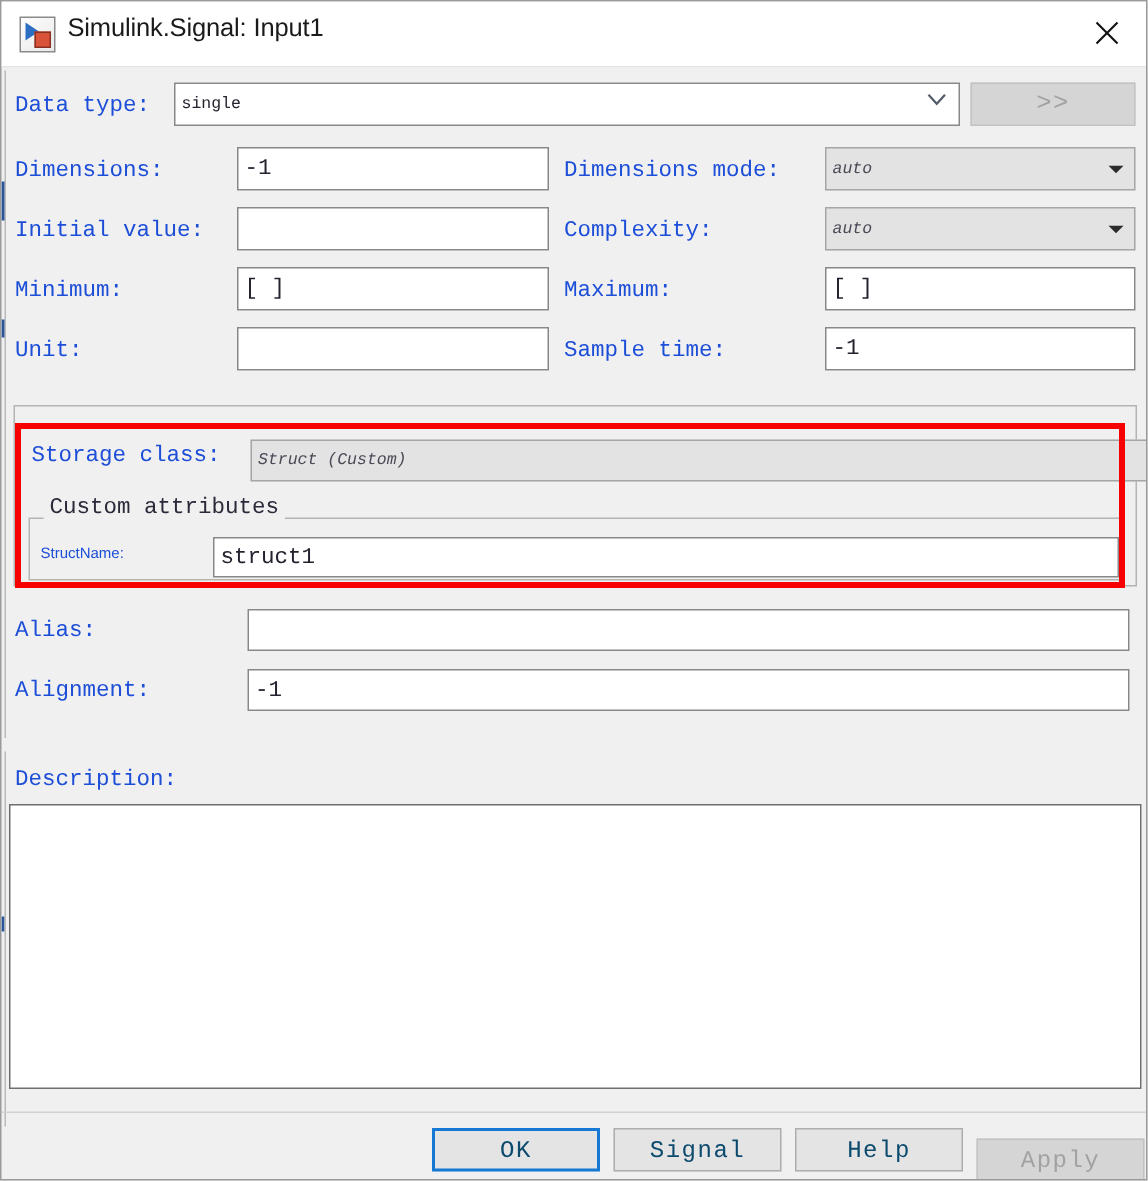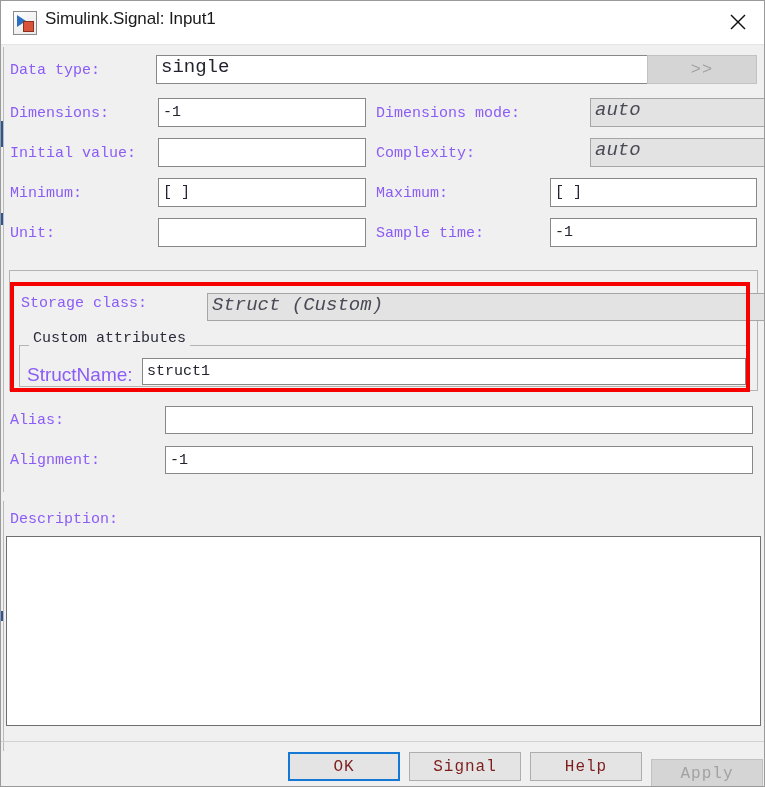--- a/index.html
+++ b/index.html
@@ -77,27 +77,27 @@
     justify-content: center;
     cursor: default;
   }
   .close-btn svg { display:block; }
 
   
   .lbl {
     position: absolute;
     font-family: "Liberation Mono", "DejaVu Sans Mono", monospace;
     font-size: 15px;
-    color: #8b5cf6;
+    color: #1d4ed8;
     white-space: nowrap;
     line-height: 1;
   }
   .lbl-sans {
     font-family: "Liberation Sans", sans-serif;
-    font-size: 19px;
+    font-size: 10px;
   }
 
   
   .tf {
     position: absolute;
     box-sizing: border-box;
     background: #ffffff;
     border: 1px solid #888888;
     font-family: "Liberation Mono", "DejaVu Sans Mono", monospace;
     font-size: 15px;
@@ -108,28 +108,27 @@
     align-items: center;
     overflow: hidden;
     white-space: nowrap;
   }
   .combo {
     position: absolute;
     box-sizing: border-box;
     background: #ffffff;
     border: 1px solid #888888;
     font-family: "Liberation Mono", "DejaVu Sans Mono", monospace;
-    font-size: 19px;
+    font-size: 11px;
     color: #23232f;
     padding: 0 4px;
     display: flex;
-    align-items: flex-start;
+    align-items: center;
     white-space: nowrap;
     overflow: hidden;
-    margin-left: 40px;
   }
   .combo.disabled {
     background: #e3e3e3;
     border: 1px solid #a6a6a6;
     color: #4a4a56;
     font-style: italic;
   }
   .combo .arrow {
     position: absolute;
     right: 7px;
@@ -148,21 +147,21 @@
   }
 
   
   .btn {
     position: absolute;
     box-sizing: border-box;
     background: #e4e4e4;
     border: 1px solid #adadad;
     font-family: "Liberation Mono", "DejaVu Sans Mono", monospace;
     font-size: 16px;
-    color: #7f1d1d;
+    color: #0c4a6e;
     display: flex;
     align-items: center;
     justify-content: center;
     letter-spacing: 1px;
     cursor: default;
   }
   .btn.focus {
     border: 2px solid #1478d4;
     background: #e4e4e4;
   }

